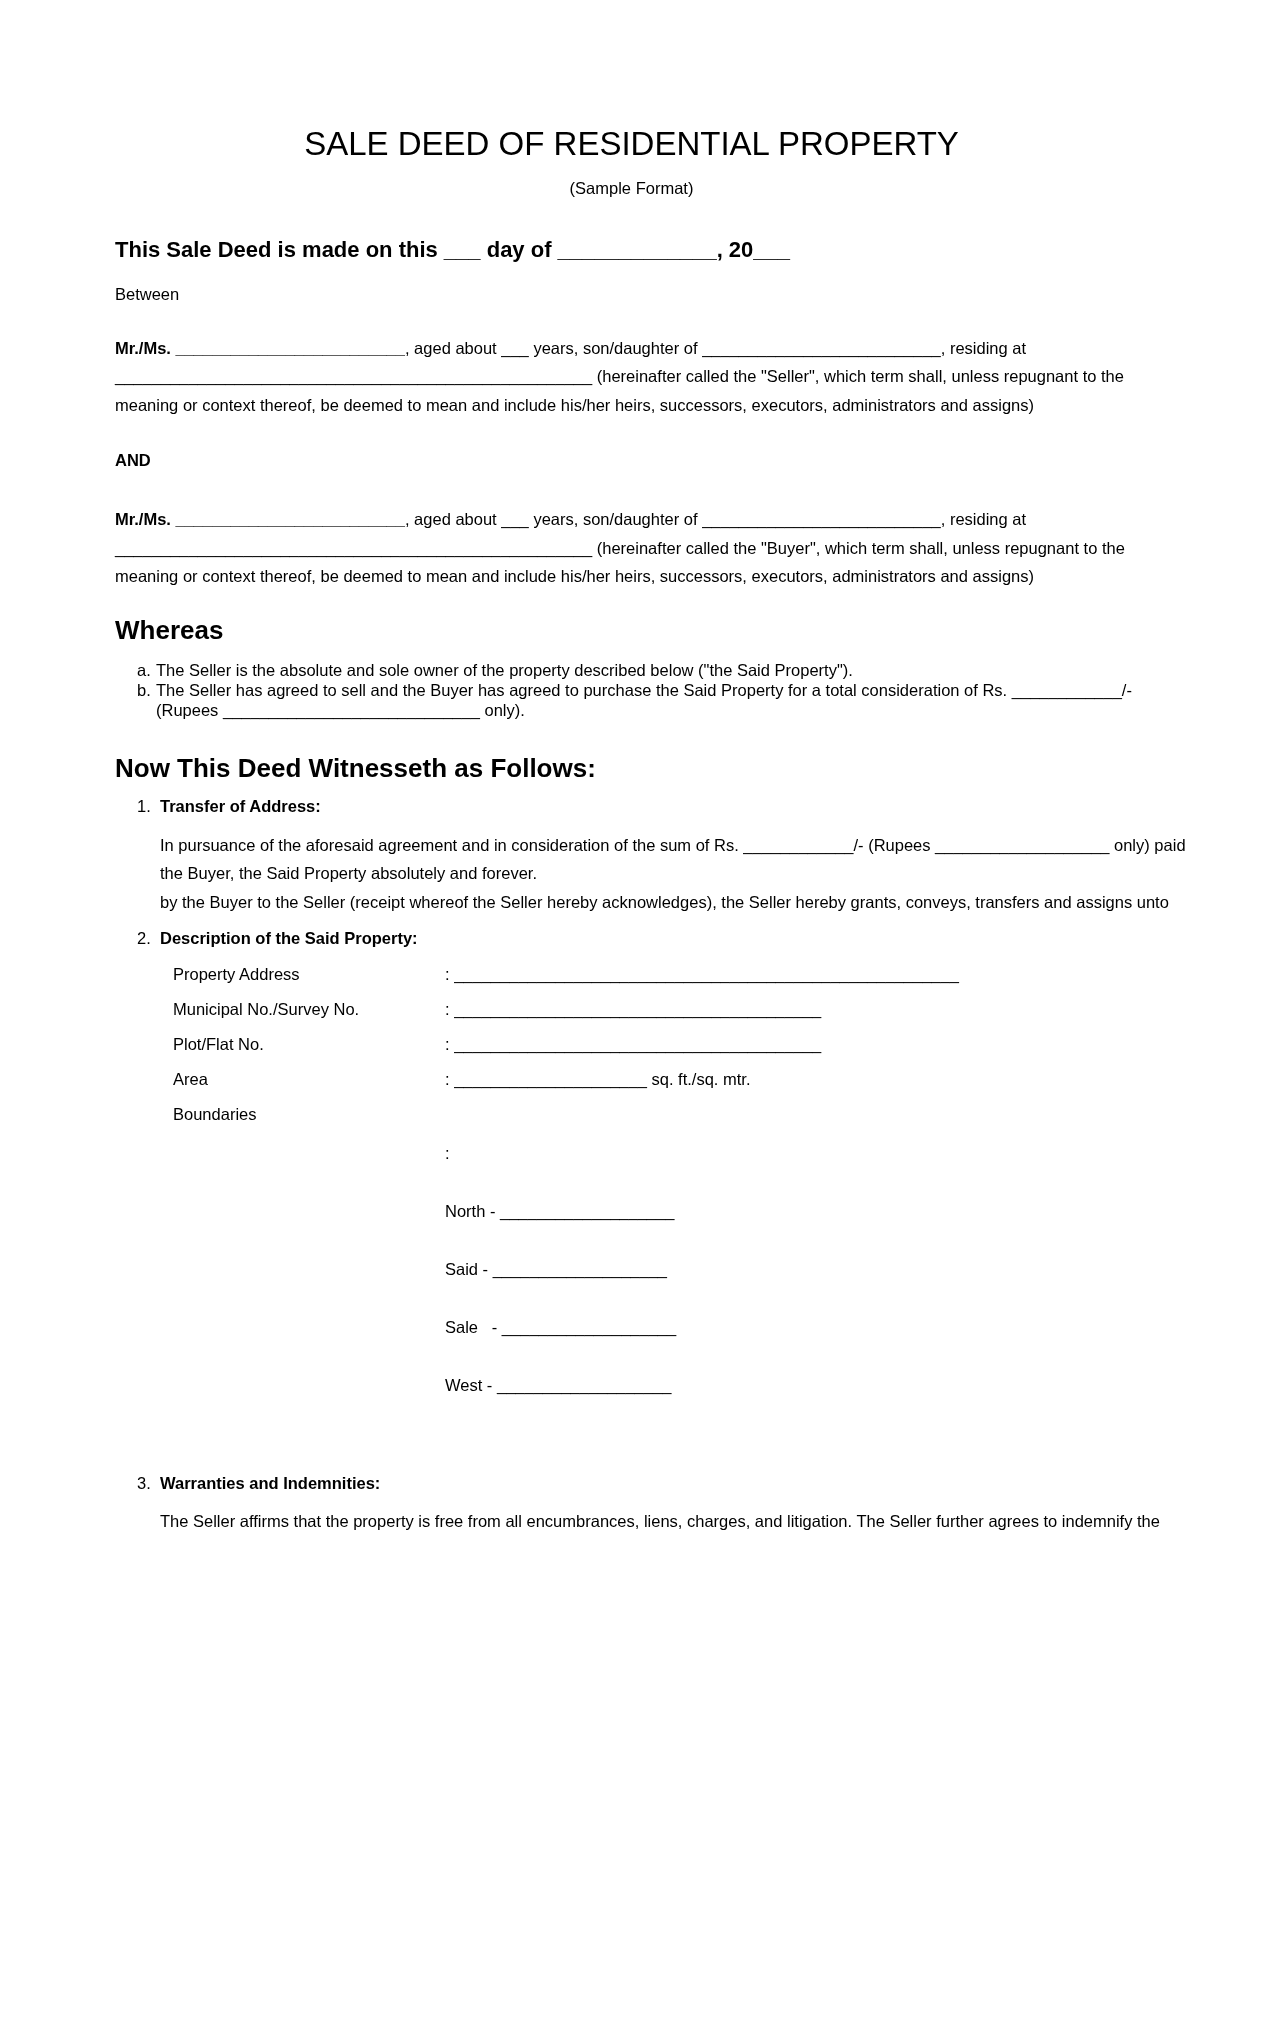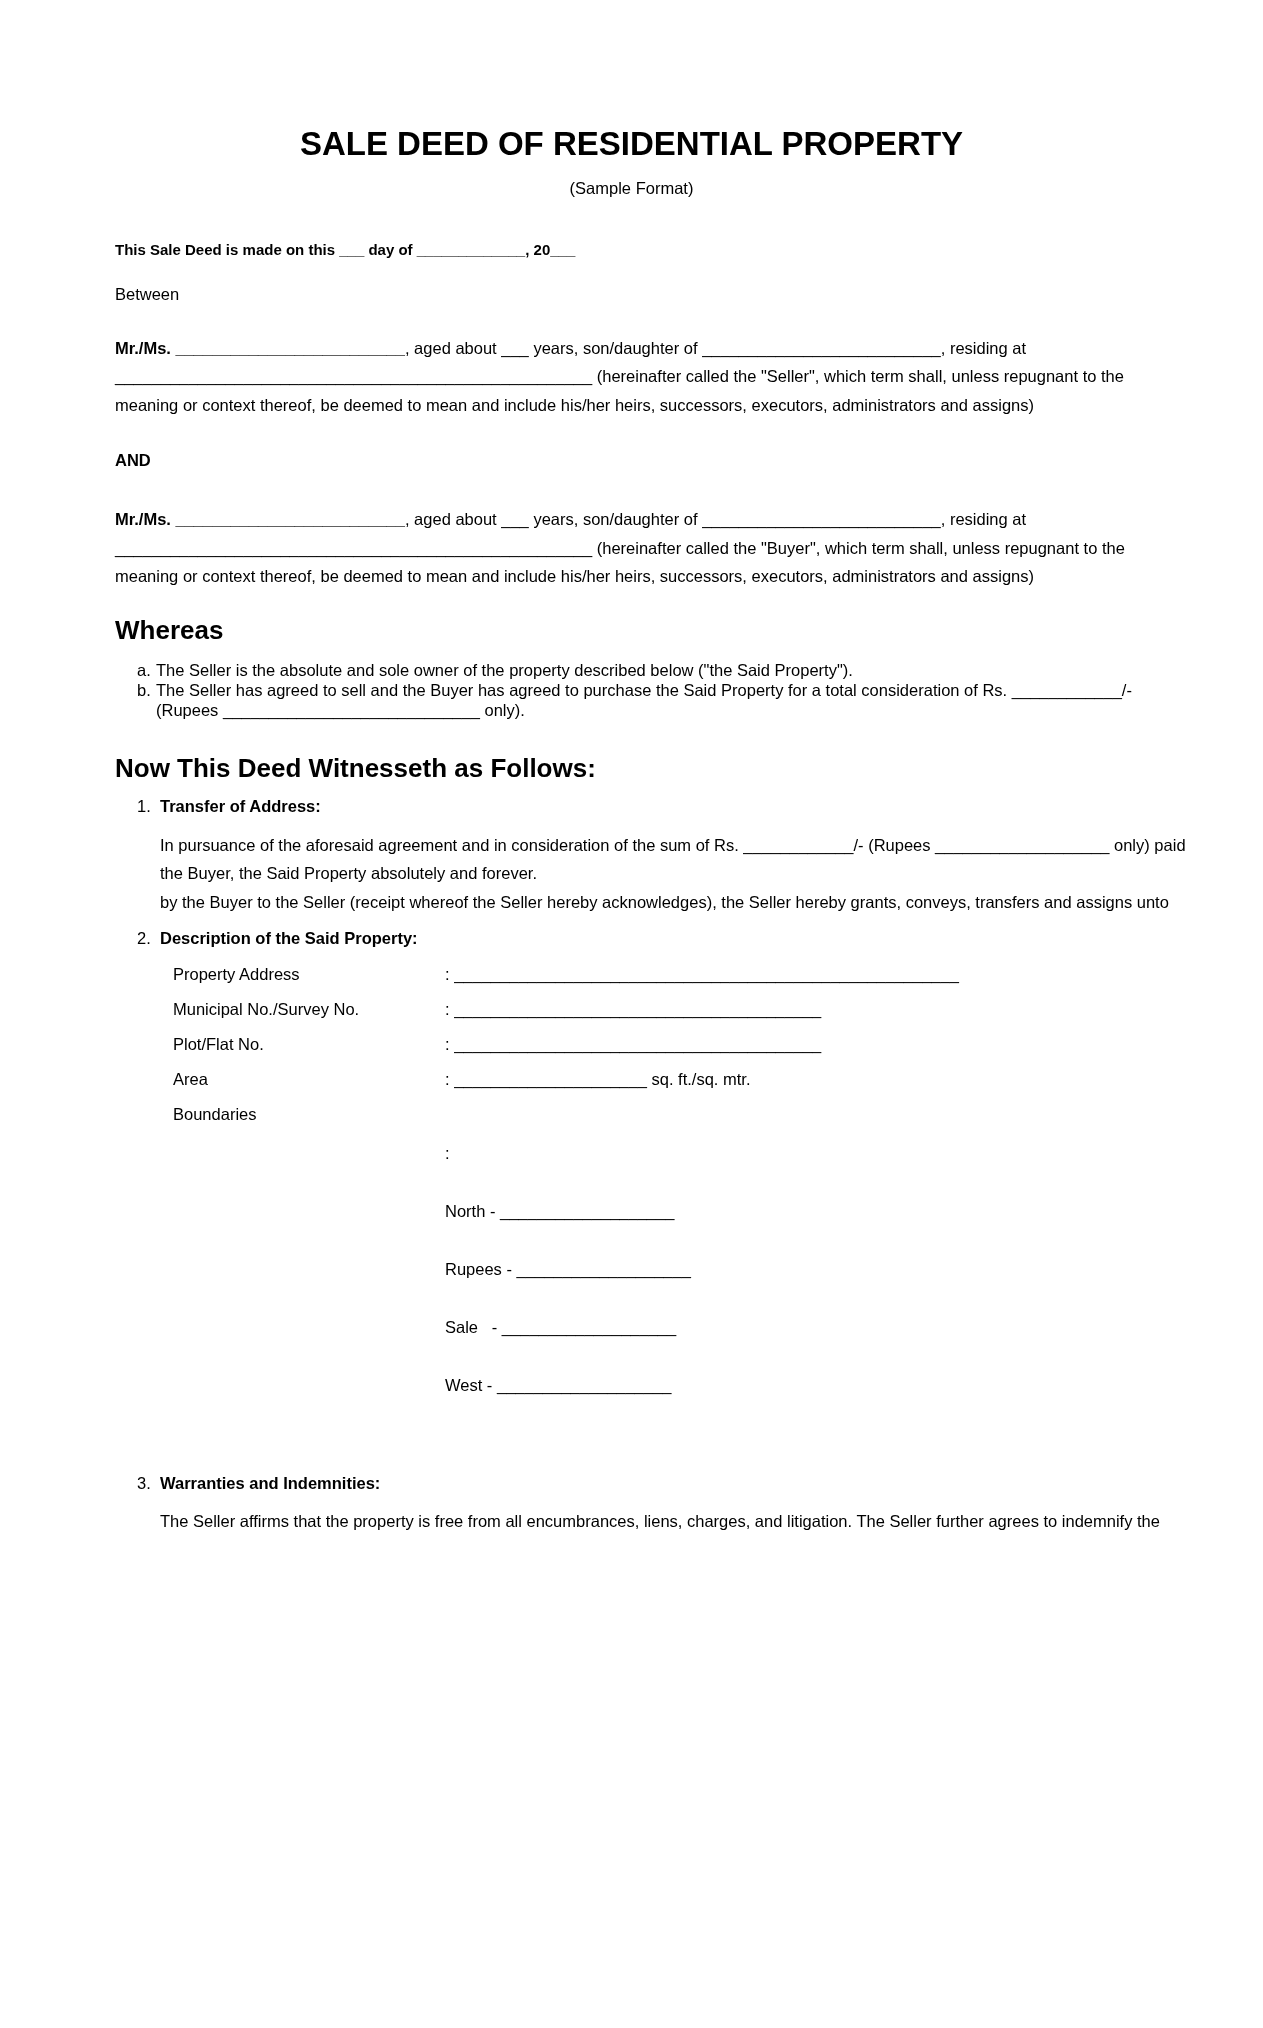--- a/index.html
+++ b/index.html
@@ -16,34 +16,34 @@
     font-family: "Liberation Sans", sans-serif;
     font-size: 16.5px;
     overflow: hidden;
     box-sizing: border-box;
     padding-top: 124px;
   }
   .doc-title {
     margin: 0;
     text-align: center;
     font-size: 33px;
-    font-weight: bold;
+    font-weight: normal;
     line-height: 1.2;
     letter-spacing: 0px;
     white-space: nowrap;
   }
   .doc-subtitle {
     margin: 14px 0 0 0;
     text-align: center;
     font-size: 16.5px;
     line-height: 20px;
   }
   .opening {
     margin: 40px 0 0 115px;
-    font-size: 15px;
+    font-size: 22px;
     font-weight: bold;
     line-height: 24px;
     white-space: pre;
   }
   .between {
     margin: 22px 0 0 115px;
     line-height: 20px;
   }
   .party {
     margin: 30px 0 0 115px;
@@ -201,21 +201,21 @@
           <div class="desc-row">
             <div class="label">Area</div>
             <div class="value">: _____________________ sq. ft./sq. mtr.</div>
           </div>
 
           <div class="desc-row">
             <div class="label">Boundaries</div>
             <div class="value boundary-lines">
               <div class="line">:</div>
               <div class="line">North - ___________________</div>
-              <div class="line">Rupees - ___________________</div>
+              <div class="line">Said - ___________________</div>
               <div class="line">Sale   - ___________________</div>
               <div class="line">West - ___________________</div>
             </div>
           </div>
 
         </div>
       </div>
     </div>
 
     <div class="section warranties">

